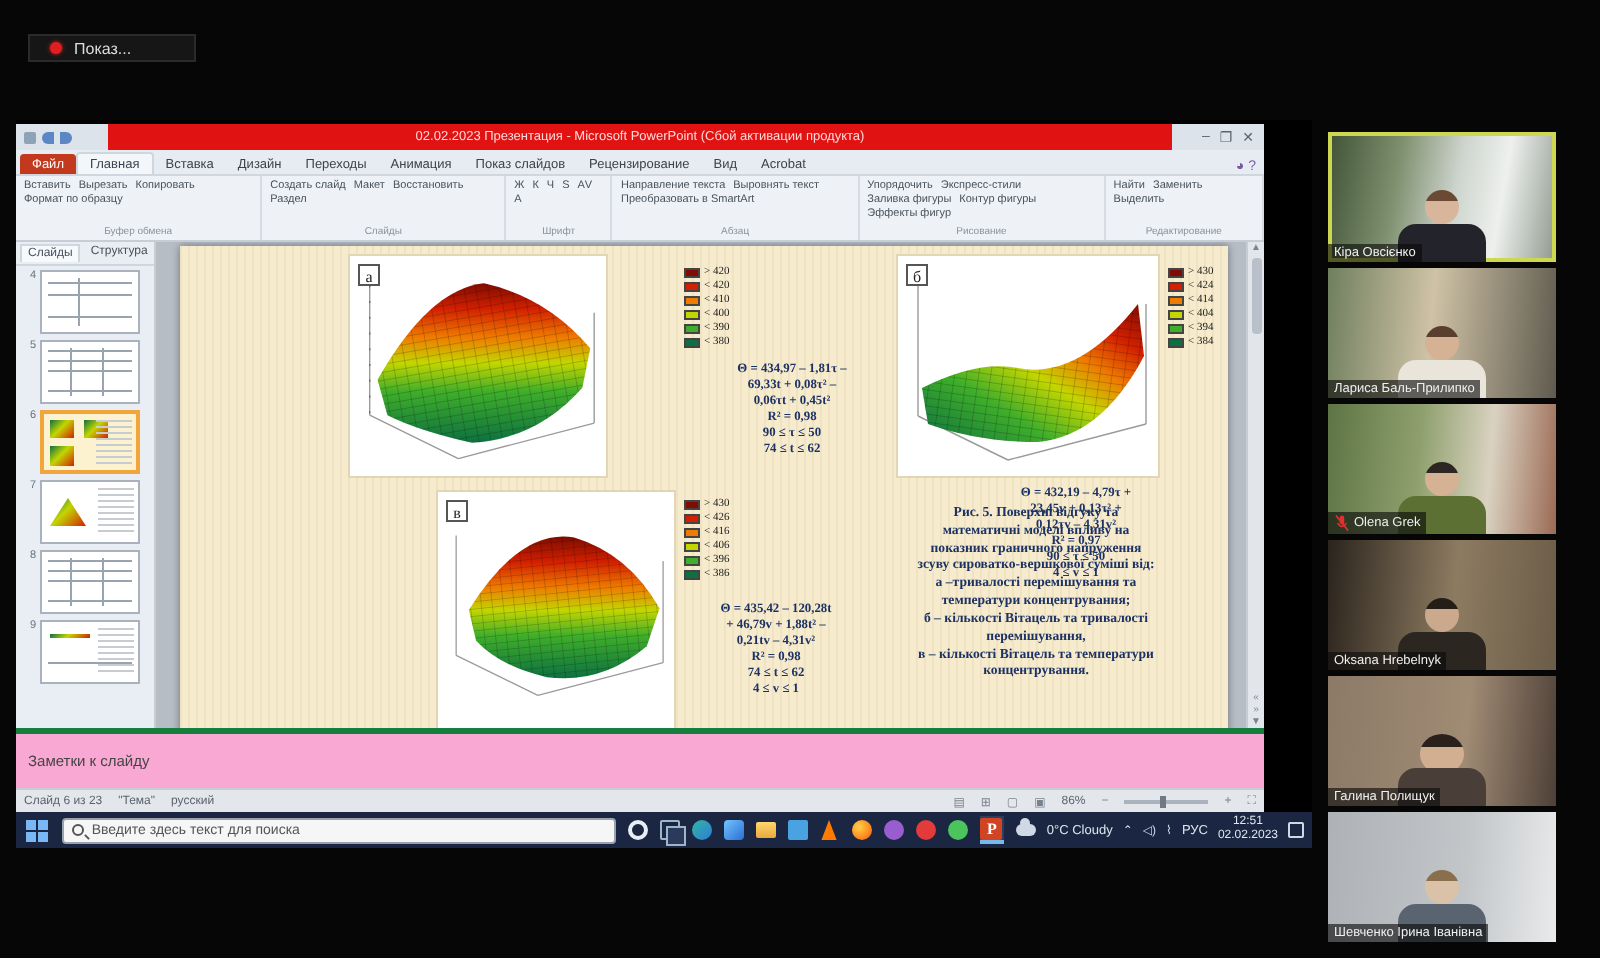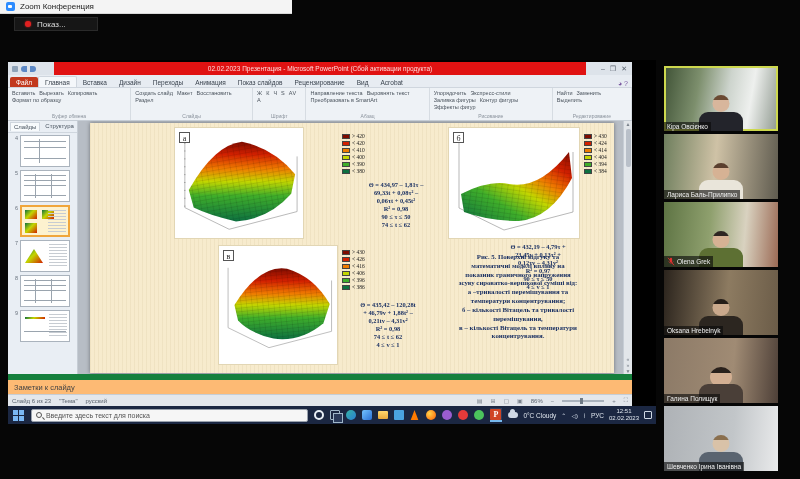--- a/index.html
+++ b/index.html
@@ -75,21 +75,21 @@
   .lrow{display:flex;align-items:center;gap:2px}
   .lswatch{width:8px;height:5px;border:1px solid #444}
   .llabel{font-family:"Liberation Serif",serif;font-size:5.5px;color:#222;white-space:nowrap}
   .eq{position:absolute;font-family:"Liberation Serif",serif;font-weight:bold;font-size:6.4px;line-height:1.25;color:#1c3264;text-align:center;white-space:pre-line}
   #eqA{left:256px;top:58px;width:100px}
   #eqB{left:394px;top:120px;width:108px}
   #eqC{left:250px;top:178px;width:96px}
   #caption{position:absolute;left:336px;top:130px;width:184px;font-family:"Liberation Serif",serif;font-weight:bold;font-size:6.8px;line-height:1.3;color:#1c3264;text-align:center;white-space:pre-line}
 
   
-  #notes{height:20px;background:#fdba74;border-top:6px solid #15803d;font-size:7.5px;color:#444;display:flex;align-items:center;padding-left:6px}
+  #notes{height:30px;background:#f9a8d4;border-top:3px solid #15803d;font-size:7.5px;color:#444;display:flex;align-items:center;padding-left:6px}
   #statusbar{height:12px;background:#e3e7ec;border-top:1px solid #c6cdd5;display:flex;align-items:center;font-size:6px;color:#5a636e;padding:0 4px;gap:8px}
   #statusbar .grow{flex:1}
   .view-ico{font-size:6px;color:#7a828c}
   #zoom-slider{width:42px;height:2px;background:#aab3bd;position:relative}
   #zoom-knob{position:absolute;left:18px;top:-2px;width:3px;height:6px;background:#6f7a86}
 
   
   #taskbar{position:absolute;left:0;top:346px;width:648px;height:18px;background:#1b2742;display:flex;align-items:center;gap:6px;padding:0 4px}
   #start-btn{width:14px;height:14px;display:grid;grid-template-columns:5px 5px;grid-template-rows:5px 5px;gap:1px;place-content:center}
   #start-btn span{background:#7ab8f5}
@@ -136,24 +136,20 @@
   .t5 .head{width:22px;height:20px}
   .t6{--cloth:#5a6470;--skin:#d9c2a8;--hair:#8a6f4e;background:linear-gradient(95deg,#aeb2b6,#c2c6c9 60%,#e9eaeb)}
   .name-tag{position:absolute;left:0;bottom:0;max-width:112px;background:rgba(10,10,10,.62);color:#f0f0f0;font-size:6.5px;padding:1px 3px;display:flex;align-items:center;gap:2px;white-space:nowrap;overflow:hidden}
   .name-tag svg{flex:none}
 </style>
 </head>
 <body>
 
 <div id="stage" data-name="screen">
 
-  <div id="zoom-titlebar" data-name="zoom-window-titlebar">
-    <div id="zoom-app-icon" data-name="zoom-logo-icon"></div>
-    <span id="zoom-title" data-name="zoom-window-title">Zoom Конференция</span>
-  </div>
 
   <div id="rec-chip" data-name="recording-indicator">
     <span id="rec-dot" data-name="record-dot-icon"></span>
     <span id="rec-label" data-name="recording-label">Показ...</span>
   </div>
 
   <div id="shared" data-name="shared-screen-area">
 
     <div id="ppt" data-name="powerpoint-window">
       <div id="ppt-titlebar" data-name="powerpoint-titlebar">

